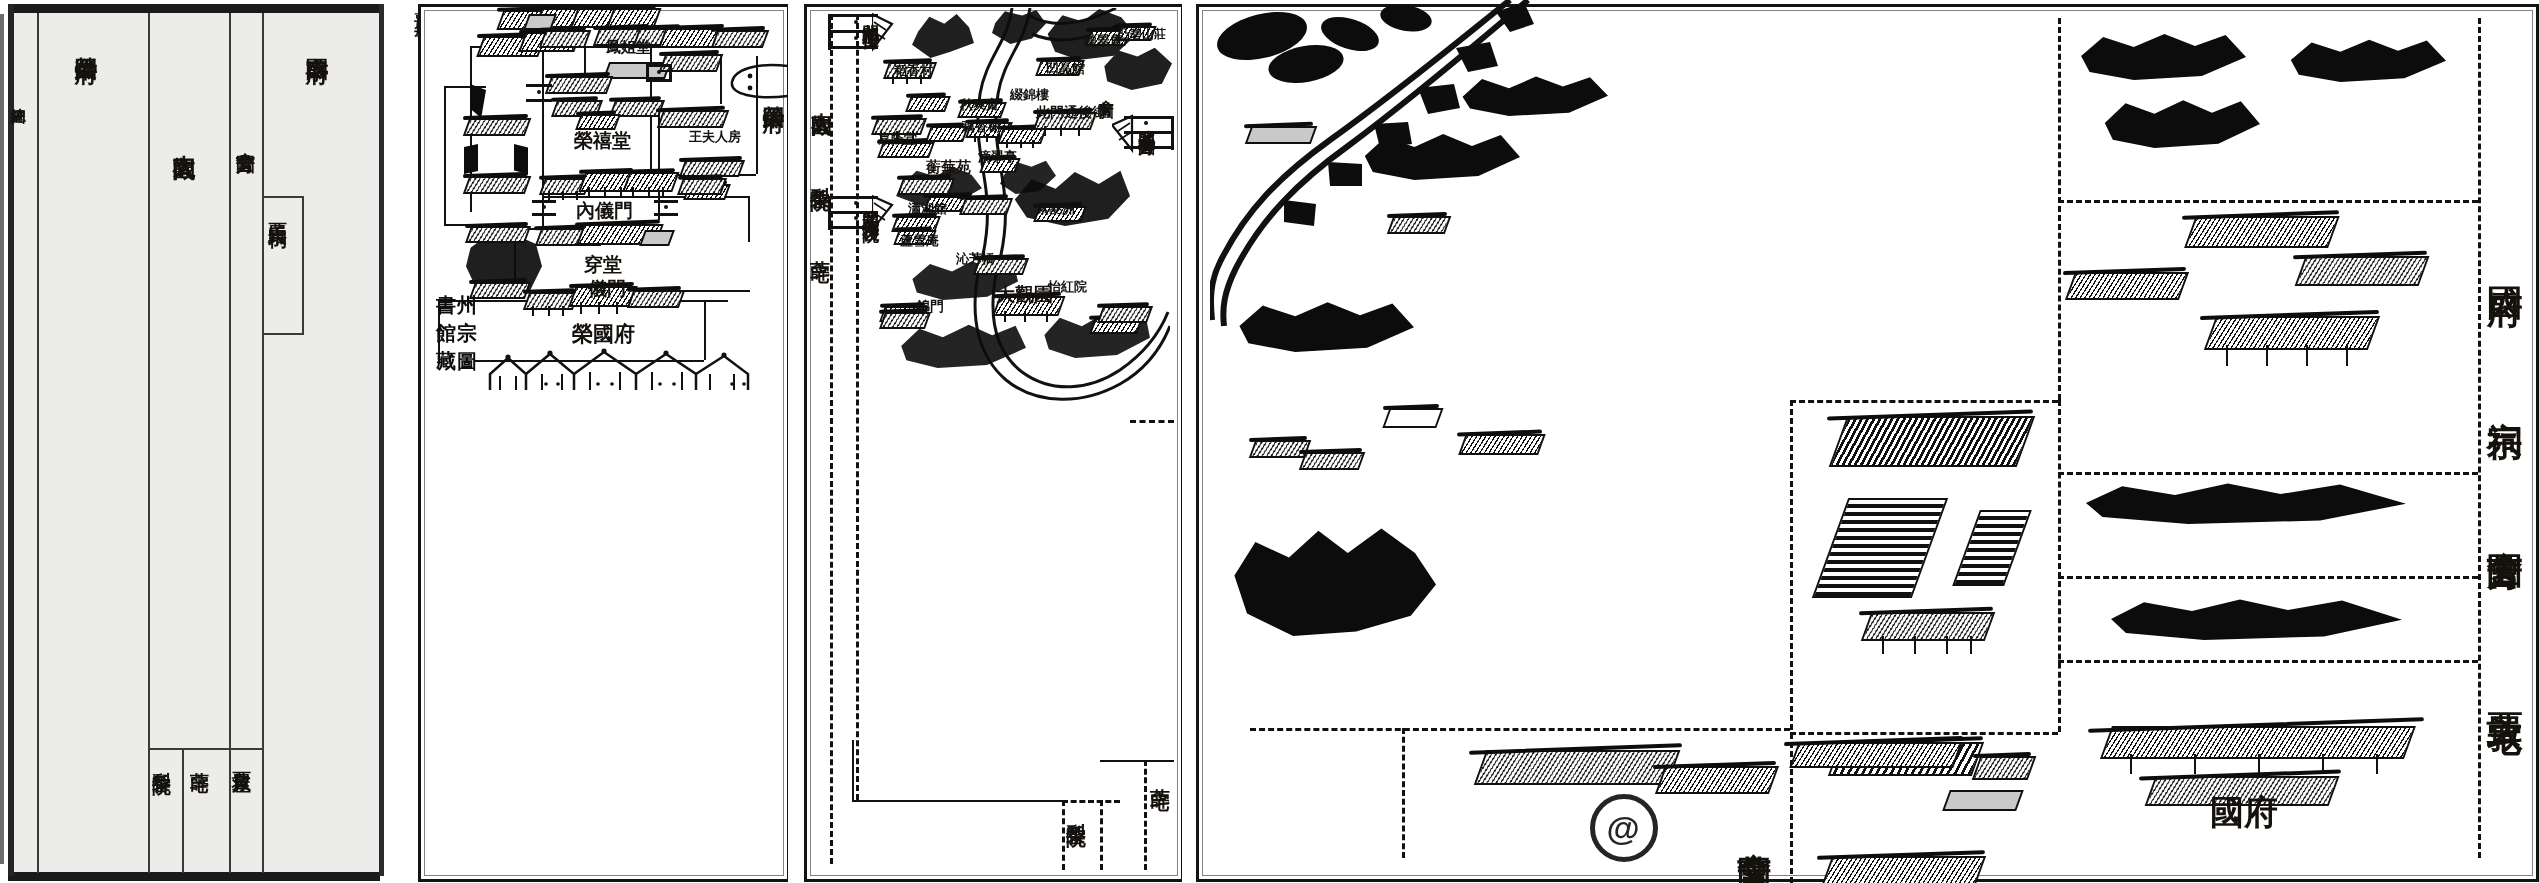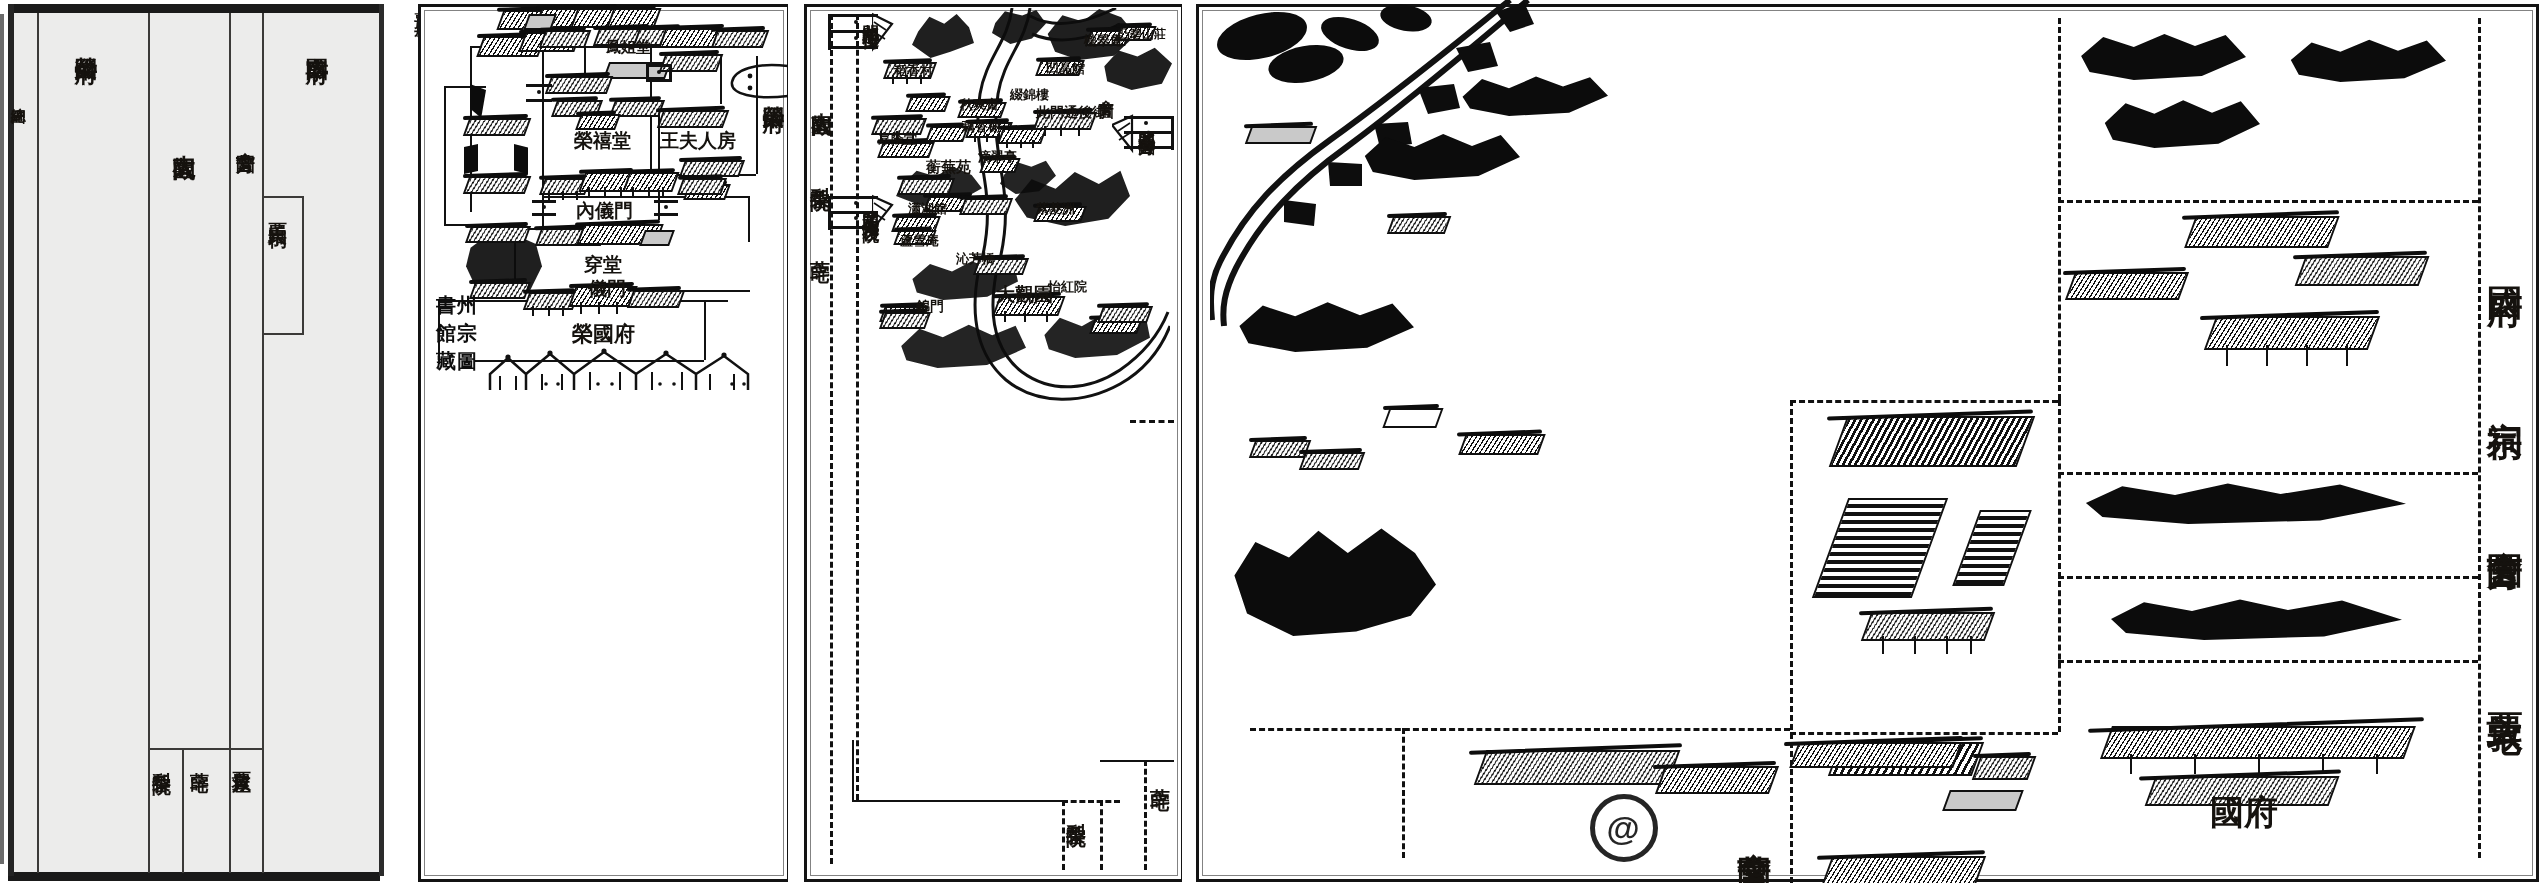--- a/index.html
+++ b/index.html
@@ -373,21 +373,21 @@
       <div class="gd" style="left:10px;top:5px;"></div>
     </div>
 
     <svg style="position:absolute;left:312px;top:62px;width:62px;height:40px;">
       <path d="M62 4 C 30 0, 8 8, 6 20 C 4 32, 28 38, 62 34" fill="none" stroke="#111" stroke-width="2.5"></path>
       <circle cx="24" cy="14" r="2.4" fill="#111"></circle>
         <circle cx="24" cy="26" r="2.4" fill="#111"></circle>
     </svg>
 
     <div class="htext" style="position:absolute;left:160px;top:128px;font-size:19px;">榮禧堂</div>
-    <div class="htext" style="position:absolute;left:246px;top:128px;font-size:19px;">王夫人房</div>
+    <div class="htext" style="position:absolute;left:275px;top:128px;font-size:13px;">王夫人房</div>
     <div class="htext" style="position:absolute;left:162px;top:198px;font-size:19px;">內儀門</div>
     <div class="htext" style="position:absolute;left:170px;top:252px;font-size:19px;">穿堂</div>
     <div class="htext" style="position:absolute;left:174px;top:276px;font-size:19px;">儀門</div>
     <div class="htext" style="position:absolute;left:158px;top:320px;font-size:21px;">榮國府</div>
     <div class="htext" style="position:absolute;left:192px;top:38px;font-size:15px;">鳳姐堂</div>
     <div class="vtext" style="position:absolute;left:348px;top:88px;font-size:22px;">榮國府</div>
 
     <div class="seal" style="left:22px;top:292px;width:40px;height:64px;">
       <span>書</span>
       <span>州</span>

